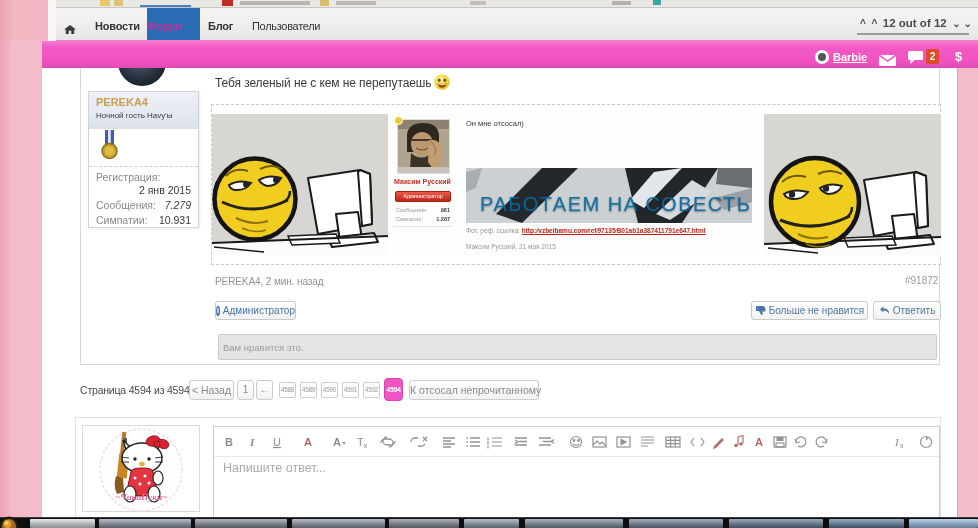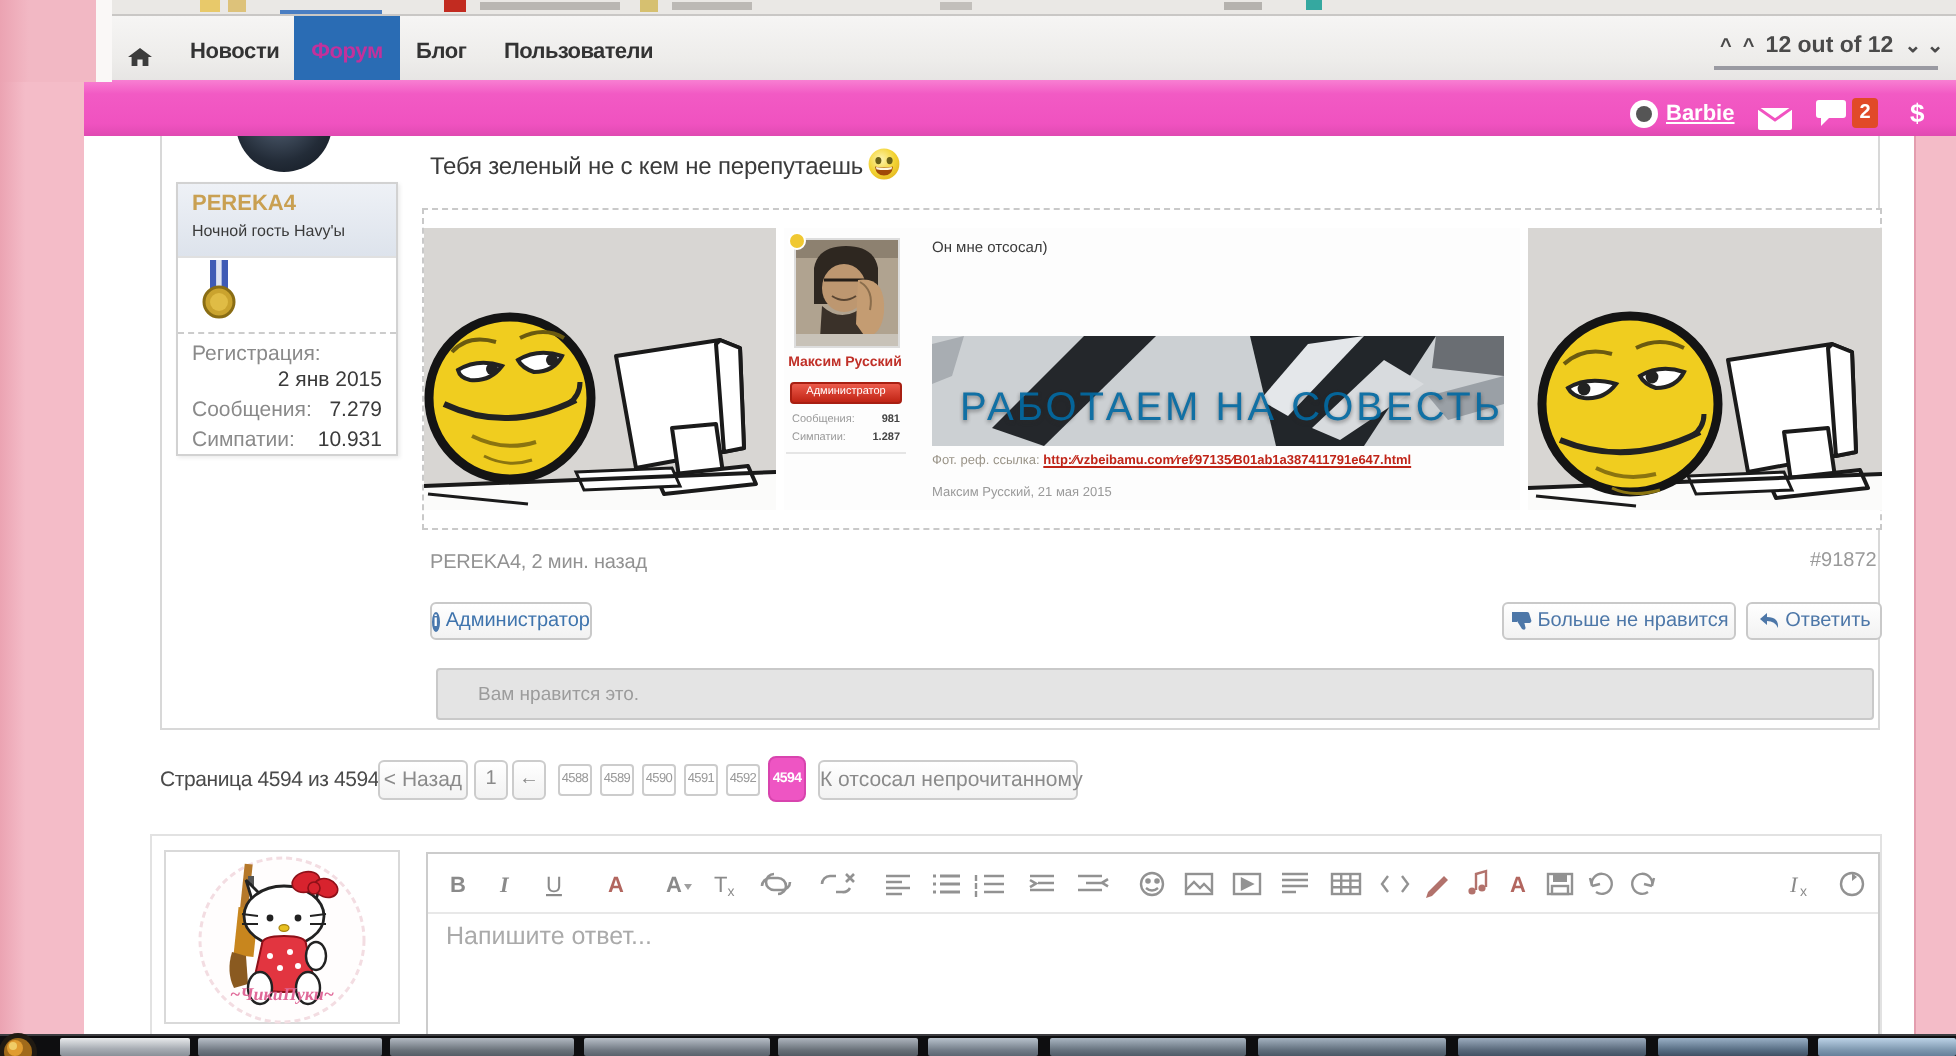--- a/index.html
+++ b/index.html
@@ -25,23 +25,23 @@
   background:linear-gradient(#f6f5f4,#edecea 70%,#e7e5e4);border-top:1px solid #c9c7c5;box-sizing:border-box;"></div>
 
 <div class="abs" style="left:64px;top:20px;width:12px;height:9px;">
 <svg width="12" height="9" viewBox="0 0 12 9">
       <path d="M6 0 L12 4.5 L10.2 4.5 L10.2 9 L7.3 9 L7.3 5.8 L4.7 5.8 L4.7 9 L1.8 9 L1.8 4.5 L0 4.5 Z" fill="#3c3c3c"></path>
     </svg>
 </div>
 <div class="abs" style="left:95px;top:20px;font-size:11px;font-weight:700;color:#333;letter-spacing:-0.2px;">Новости</div>
 
 <div class="abs" style="left:147px;top:8px;width:53px;height:32px;background:#2a6cb4;"></div>
-<div class="abs" style="left:147px;top:20px;width:53px;text-align:center;font-size:11px;font-weight:700;color:#c2319c;letter-spacing:-0.2px;">Форум</div>
+<div class="abs" style="left:147px;top:20px;width:53px;font-size:11px;font-weight:700;color:#c2319c;letter-spacing:-0.2px;">Форум</div>
 <div class="abs" style="left:208px;top:20px;font-size:11px;font-weight:700;color:#333;letter-spacing:-0.2px;">Блог</div>
-<div class="abs" style="left:252px;top:20px;font-size:11px;font-weight:700;color:#333;letter-spacing:-0.3px;">Пользователи</div>
+<div class="abs" style="left:252px;top:20px;font-size:11px;font-weight:400;color:#333;letter-spacing:-0.3px;">Пользователи</div>
 
 <div class="abs" style="left:860px;top:17px;font-size:10px;font-weight:700;color:#4a4a4a;white-space:nowrap;">^&nbsp;&nbsp;^&nbsp;&nbsp;<span style="font-size:11.5px;">12 out of 12</span>&nbsp;&nbsp;⌄&nbsp;⌄</div>
 <div class="abs" style="left:857px;top:33px;width:112px;height:2px;background:#9a9aa2;"></div>
 
 <div class="abs" style="left:42px;top:40px;width:936px;height:28px;
   background:linear-gradient(#f87fd2,#f25ac4 25%,#f052c0 78%,#e04ab2);"></div>
 
 <div class="abs" style="left:815px;top:50px;width:14px;height:14px;border-radius:50%;background:#fff;overflow:hidden;">
   <div class="abs" style="left:3px;top:3px;width:8px;height:8px;border-radius:50%;background:#555;"></div>
 </div>
@@ -81,21 +81,21 @@
       <rect x="10" y="0" width="3.2" height="16" fill="#3f5bb5"></rect>
       <rect x="13.2" y="0" width="2.6" height="16" fill="#dfe4f2"></rect>
       <rect x="15.8" y="0" width="3.2" height="16" fill="#3f5bb5"></rect>
       <circle cx="14.5" cy="21" r="7.5" fill="#caa32e" stroke="#8a6d14" stroke-width="1.5"></circle>
       <circle cx="14.5" cy="21" r="4.5" fill="#e0bc45"></circle>
     </svg>
   </div>
   <div style="border-top:1px dashed #ccc;padding:4px 7px 0 7px;font-size:10.5px;color:#8a8a8a;">
     <div>Регистрация:</div>
     <div style="text-align:right;color:#3a3a3a;margin-top:1px;">2 янв 2015</div>
-    <div style="margin-top:3px;">Сообщения: <span style="float:right;color:#3a3a3a;">7.279</span></div>
+    <div style="margin-top:3px;">Сообщения: <span style="float:right;color:#3a3a3a;font-style:italic;">7.279</span></div>
     <div style="margin-top:3px;">Симпатии: <span style="float:right;color:#3a3a3a;">10.931</span></div>
   </div>
 </div>
 
 <div class="abs" style="left:215px;top:76px;font-size:12px;letter-spacing:-0.1px;color:#3b3b3b;">Тебя зеленый не с кем не перепутаешь</div>
 <div class="abs" style="left:434px;top:74px;">
 <svg width="16" height="16" viewBox="0 0 16 16">
 <defs>
         <radialGradient id="emg" cx="0.4" cy="0.35" r="0.8">
           <stop offset="0" stop-color="#fdf4b0"></stop>
@@ -232,21 +232,21 @@
     <span>Больше не нравится</span>
   </div>
 <div class="abs" style="left:873px;top:301px;height:19px;width:68px;background:linear-gradient(#fff,#f2f2f2);border:1px solid #c9c9c9;border-radius:3px;box-sizing:border-box;font-size:10px;color:#4d77a8;white-space:nowrap;display:flex;align-items:center;justify-content:center;gap:3px;">
 <svg width="11" height="9" viewBox="0 0 11 9">
       <path d="M4.5,0.5 L1,3.5 L4.5,6.5 V4.5 Q8.5,4.5 10,8 Q10.5,2.5 4.5,2.5 Z" fill="#4d77a8"></path>
     </svg>
     <span>Ответить</span>
   </div>
 
 <div class="abs" style="left:218px;top:334px;width:719px;height:26px;background:#e4e4e4;border:1px solid #c9c9c9;border-radius:2px;box-sizing:border-box;">
-<div style="padding:7px 0 0 20px;font-size:9.5px;color:#9c9c9c;">Вам нравится это.</div>
+<div style="padding:7px 0 0 4px;font-size:9.5px;color:#9c9c9c;">Вам нравится это.</div>
   </div>
 
 <div class="abs" style="left:80px;top:384px;font-size:10.5px;letter-spacing:-0.2px;color:#4a4a4a;">Страница 4594 из 4594</div>
 <div class="abs" style="left:189px;top:380px;height:20px;width:45px;background:linear-gradient(#fff,#f2f2f2);border:1px solid #ccc;border-radius:3px;box-sizing:border-box;font-size:11px;color:#8a8a8a;line-height:18px;text-align:center;white-space:nowrap;font-size:10.5px;">&lt; Назад</div>
 <div class="abs" style="left:237px;top:380px;height:20px;width:17px;background:linear-gradient(#fff,#f2f2f2);border:1px solid #ccc;border-radius:3px;box-sizing:border-box;font-size:10px;color:#8a8a8a;line-height:18px;text-align:center;">1</div>
 <div class="abs" style="left:256px;top:380px;height:20px;width:17px;background:linear-gradient(#fff,#f2f2f2);border:1px solid #ccc;border-radius:3px;box-sizing:border-box;font-size:10px;color:#8a8a8a;line-height:18px;text-align:center;">←</div>
 <div class="abs" style="left:279px;top:382px;height:16px;width:17px;background:#fff;border:1px solid #ccc;border-radius:2px;box-sizing:border-box;font-size:6.5px;color:#999;line-height:14px;letter-spacing:-0.3px;text-align:center;">4588</div>
 <div class="abs" style="left:300px;top:382px;height:16px;width:17px;background:#fff;border:1px solid #ccc;border-radius:2px;box-sizing:border-box;font-size:6.5px;color:#999;line-height:14px;letter-spacing:-0.3px;text-align:center;">4589</div>
 <div class="abs" style="left:321px;top:382px;height:16px;width:17px;background:#fff;border:1px solid #ccc;border-radius:2px;box-sizing:border-box;font-size:6.5px;color:#999;line-height:14px;letter-spacing:-0.3px;text-align:center;">4590</div>
 <div class="abs" style="left:342px;top:382px;height:16px;width:17px;background:#fff;border:1px solid #ccc;border-radius:2px;box-sizing:border-box;font-size:6.5px;color:#999;line-height:14px;letter-spacing:-0.3px;text-align:center;">4591</div>

